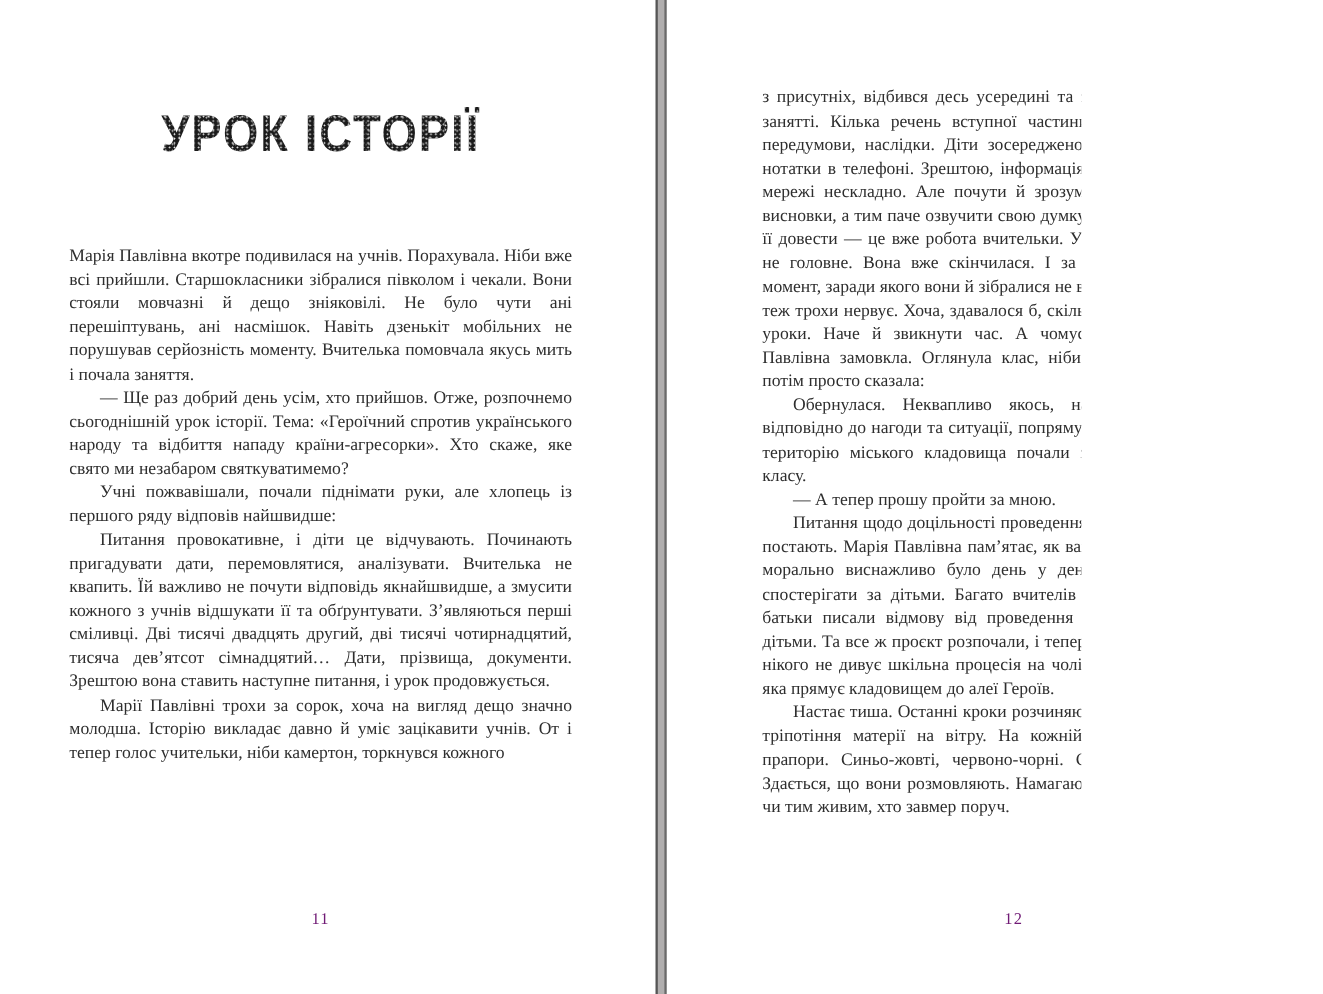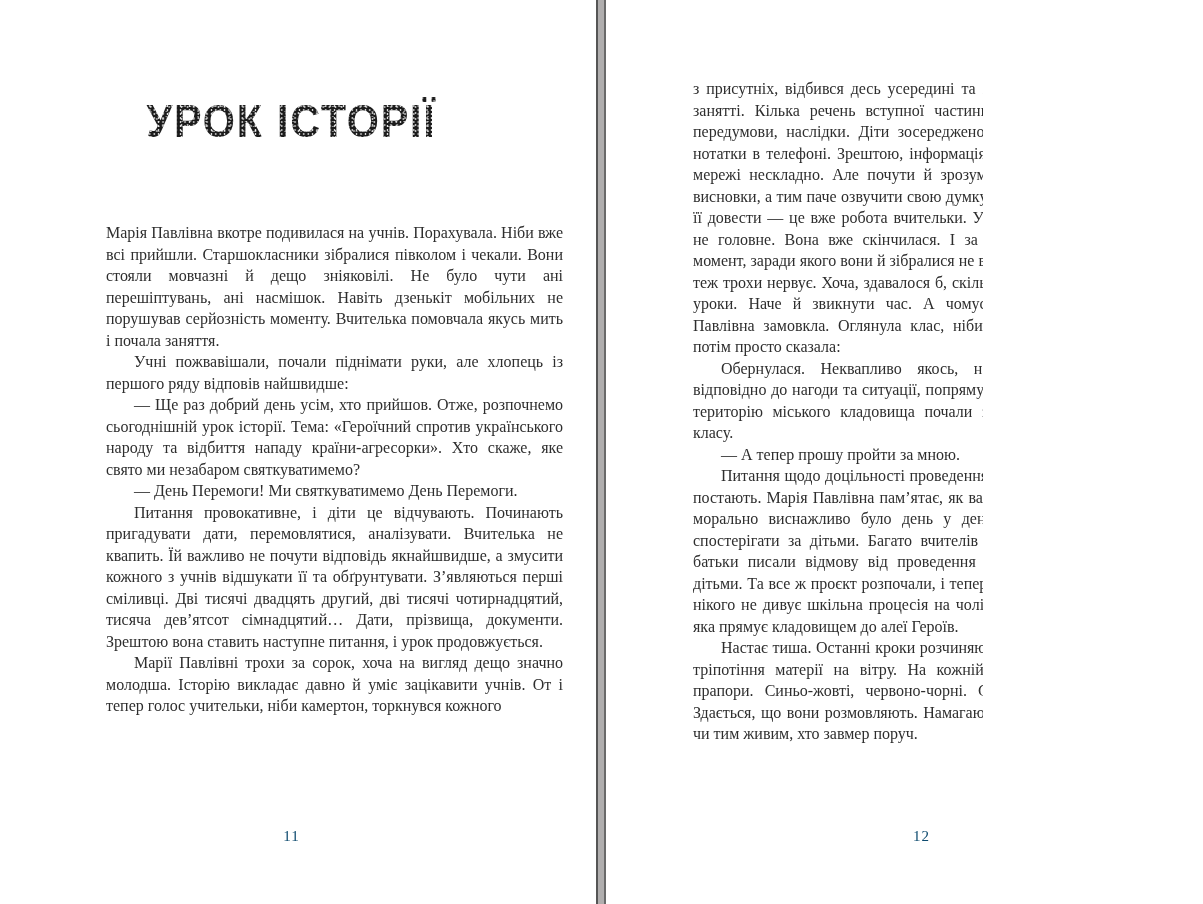--- a/index.html
+++ b/index.html
@@ -58,49 +58,48 @@
     position: absolute;
     left: 0;
     width: 100%;
     font-size: 16px;
     line-height: 21.5px;
     text-align: justify;
     overflow: hidden;
     hyphens: auto;
     -webkit-hyphens: auto;
   }
-  .body-left  { top: 222px; max-height: 596px; margin-left: 43px; }
+  .body-left  { top: 222px; max-height: 596px; }
   .body-right { top: 78px;  max-height: 740px; }
 
   .para { margin: 0; }
   .para.indent { text-indent: 28px; }
 
   .page-number {
     position: absolute;
     top: 828px;
     left: 0;
     width: 100%;
     text-align: center;
     font-size: 15px;
     letter-spacing: 1px;
-    color: #0c4a6e;
+    color: #701a75;
   }
 </style>
 </head>
 <body>
 
 <div class="spread">
 
   <div class="page page-left">
     <div class="chapter-title">УРОК ІСТОРІЇ</div>
     <div class="body-text body-left">
         <p class="para" lang="uk">Марія Павлівна вкотре подивилася на учнів. Порахувала. Ніби вже всі прийшли. Старшокласники зібралися півколом і чекали. Вони стояли мовчазні й дещо зніяковілі. Не було чути ані перешіптувань, ані насмішок. Навіть дзенькіт мобільних не порушував серйозність моменту. Вчителька помовчала якусь мить і почала заняття.</p>
+        <p class="para indent" lang="uk">— Ще раз добрий день усім, хто прийшов. Отже, розпочнемо сьогоднішній урок історії. Тема: «Героїчний спротив українського народу та відбиття нападу країни-агресорки». Хто скаже, яке свято ми незабаром святкуватимемо?</p>
         <p class="para indent" lang="uk">Учні пожвавішали, почали піднімати руки, але хлопець із першого ряду відповів найшвидше:</p>
-        <p class="para indent" lang="uk">— Ще раз добрий день усім, хто прийшов. Отже, розпочнемо сьогоднішній урок історії. Тема: «Героїчний спротив українського народу та відбиття нападу країни-агресорки». Хто скаже, яке свято ми незабаром святкуватимемо?</p>
-        <p class="para indent" lang="uk">— День Перемоги! Ми святкуватимемо День Перемоги.</p>
         <p class="para indent" lang="uk">Питання провокативне, і діти це відчувають. Починають пригадувати дати, перемовлятися, аналізувати. Вчителька не квапить. Їй важливо не почути відповідь якнайшвидше, а змусити кожного з учнів відшукати її та обґрунтувати. З’являються перші сміливці. Дві тисячі двадцять другий, дві тисячі чотирнадцятий, тисяча дев’ятсот сімнадцятий… Дати, прізвища, документи. Зрештою вона ставить наступне питання, і урок продовжується.</p>
         <p class="para indent" lang="uk">Марії Павлівні трохи за сорок, хоча на вигляд дещо значно молодша. Історію викладає давно й уміє зацікавити учнів. От і тепер голос учительки, ніби камертон, торкнувся кожного</p>
       </div>
     <div class="page-number">11</div>
   </div>
 
   <div class="gutter"></div>
 
   <div class="page page-right">
     <div class="body-text body-right">

